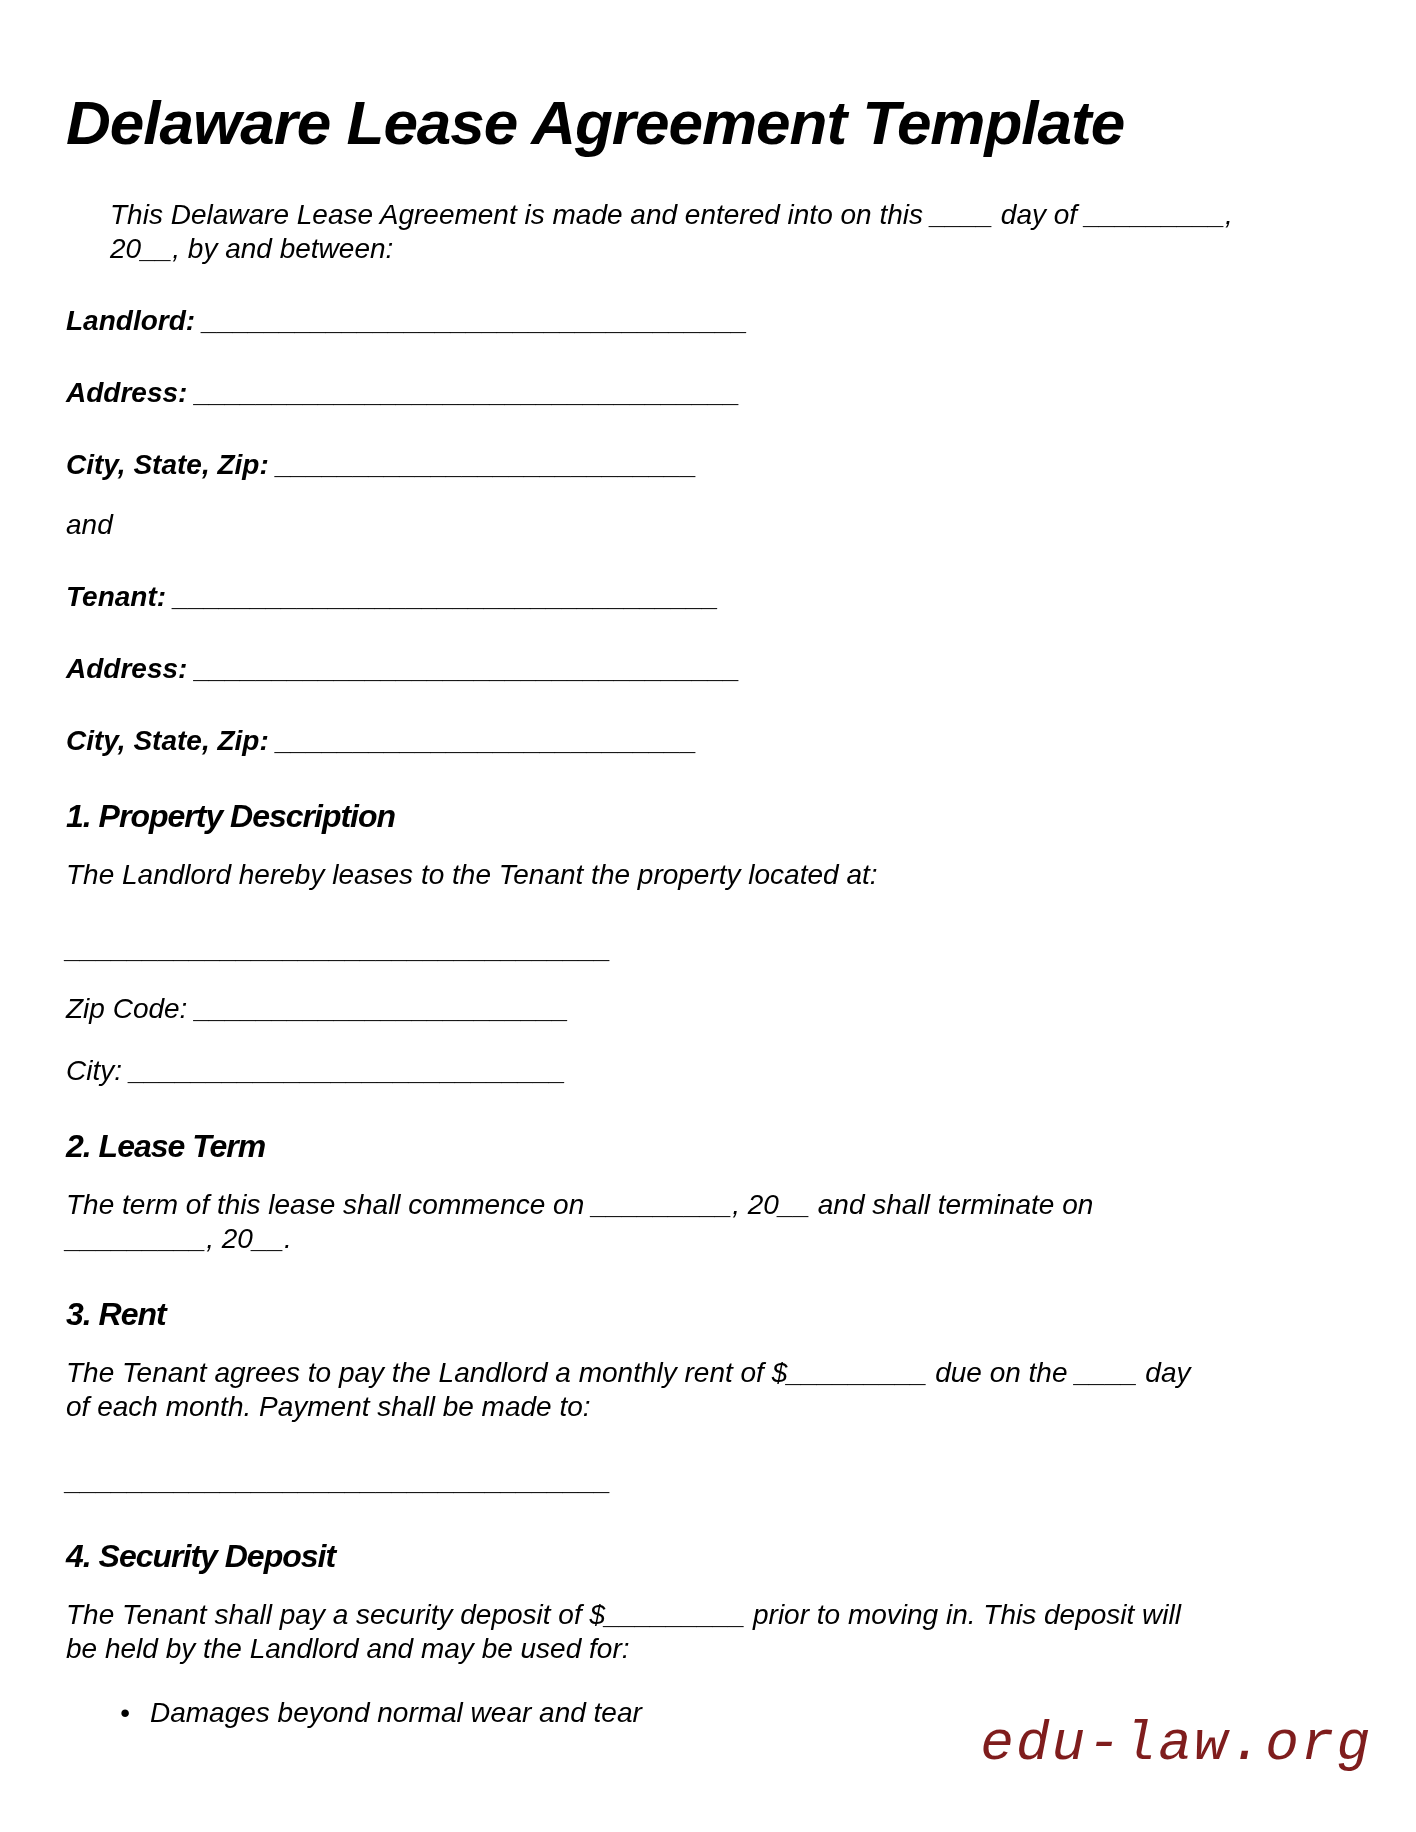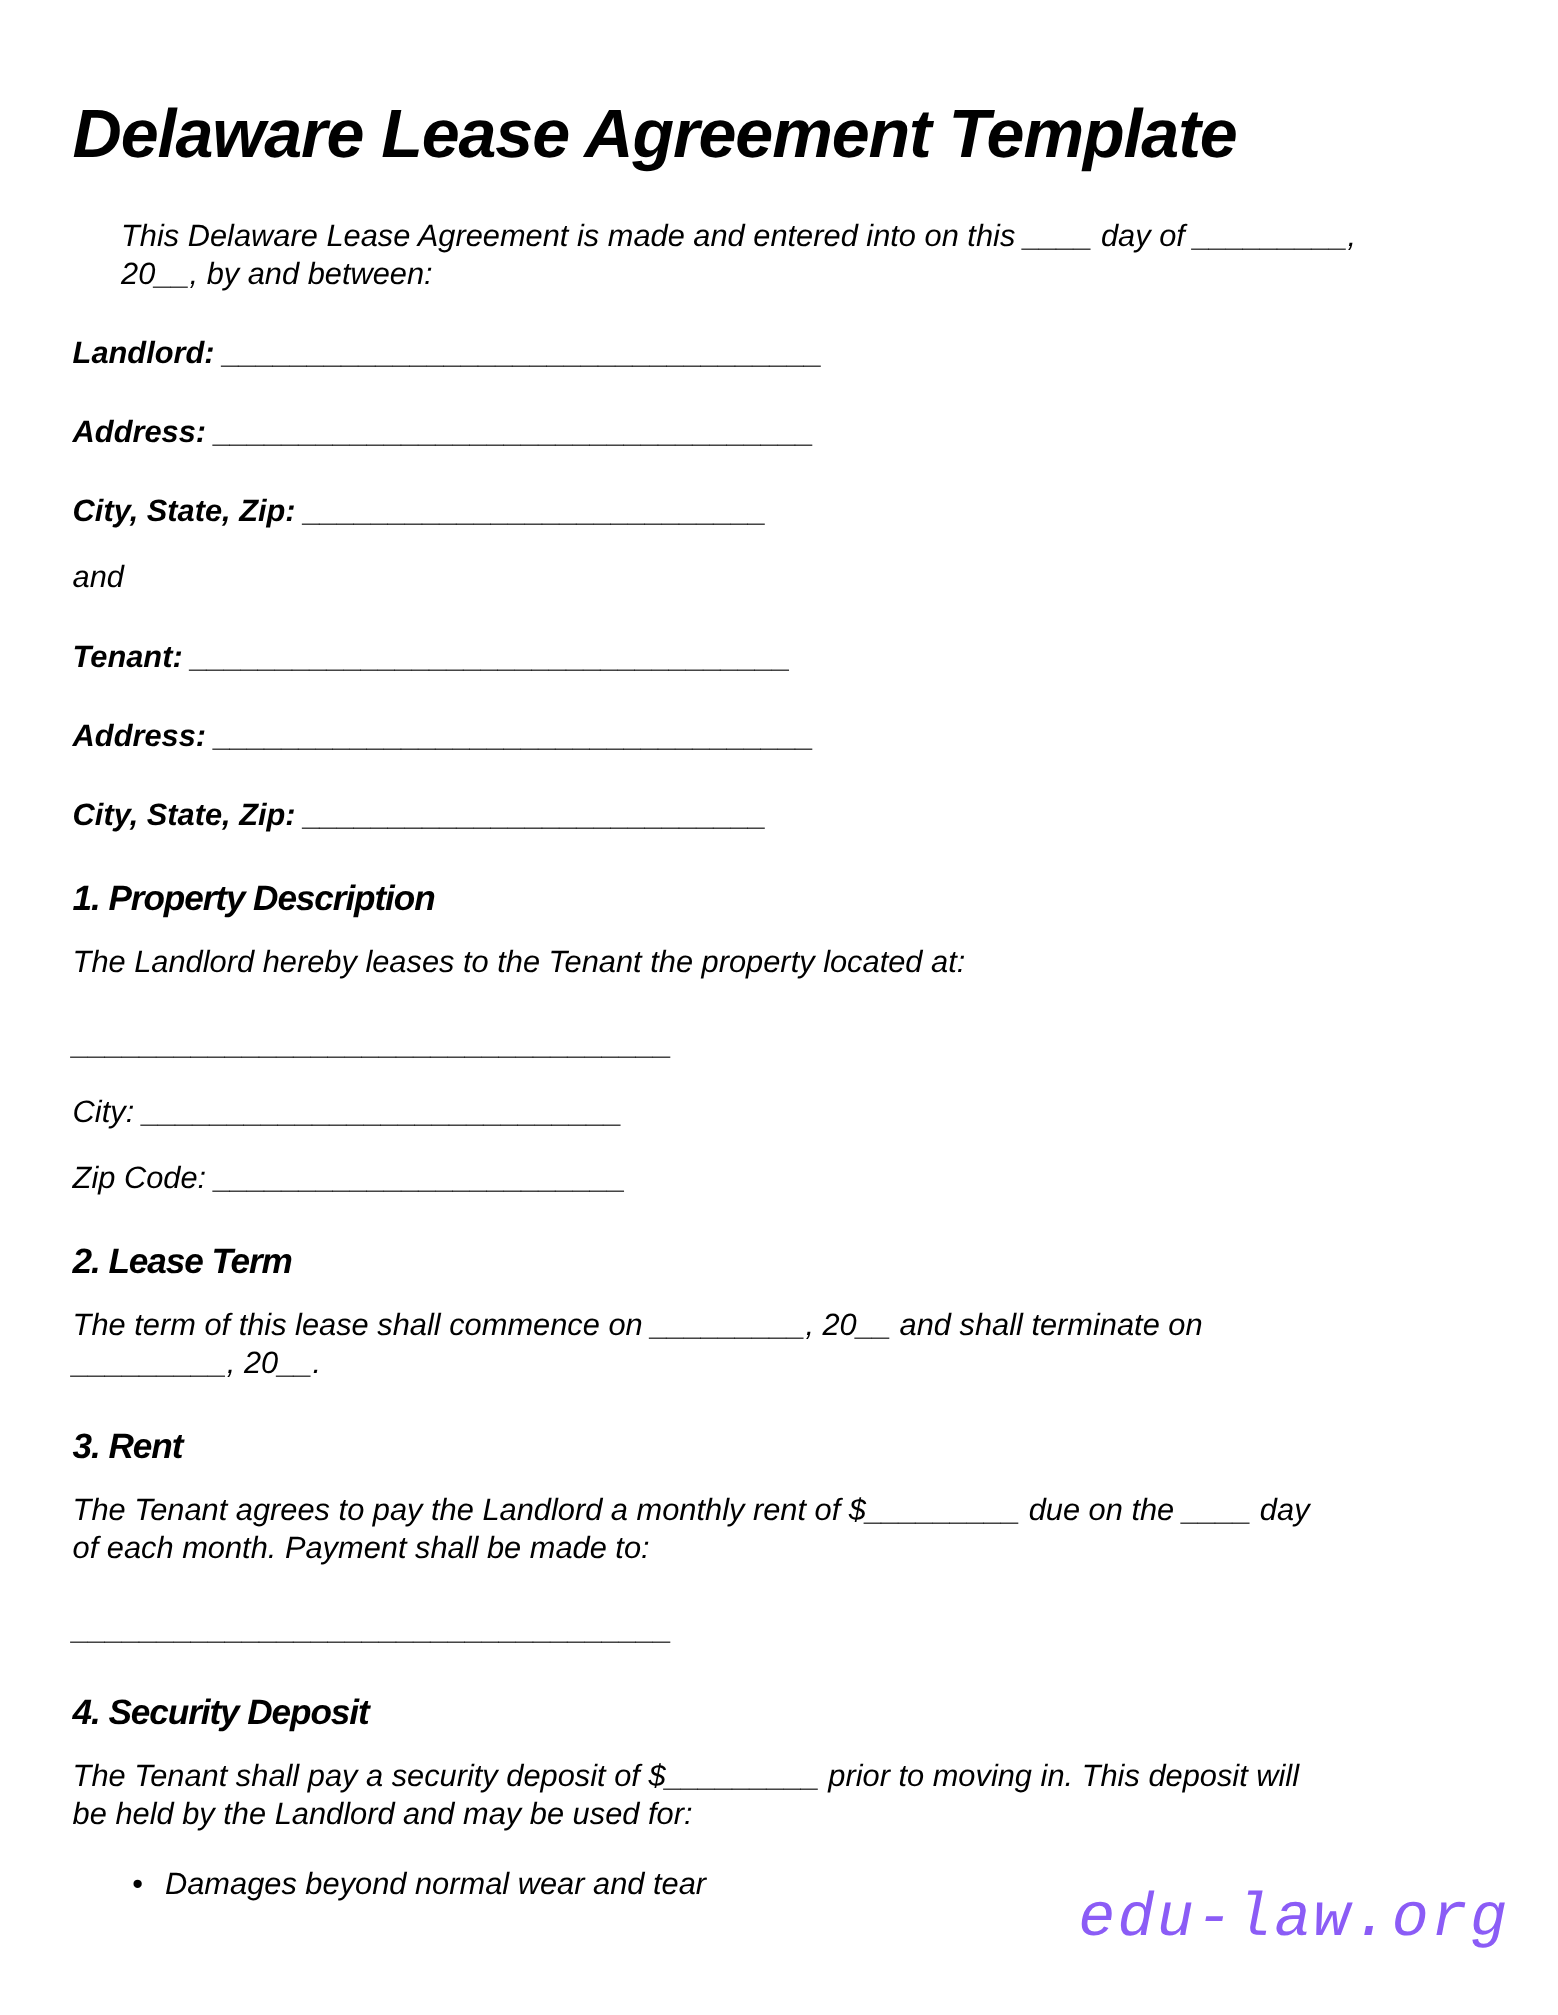--- a/index.html
+++ b/index.html
@@ -43,21 +43,21 @@
   .zip-row { margin-top: 26px; }
   .bullet-row { margin-top: 30px; padding-left: 54px; display: flex; align-items: baseline; }
   .bullet-dot { width: 30px; flex: 0 0 30px; font-size: 28px; }
   .watermark {
     position: absolute;
     top: 1712px;
     right: 44px;
     font-family: "Liberation Mono", "DejaVu Sans Mono", monospace;
     font-size: 56px;
     letter-spacing: 2px;
-    color: #8b5cf6;
+    color: #7f1d1d;
     white-space: nowrap;
   }
 </style>
 </head>
 <body>
 
 <div class="page">
 
   <h1 class="title">Delaware Lease Agreement Template</h1>
 
@@ -75,22 +75,22 @@
   <p class="body field"><strong>Tenant:</strong><span class="blank"> ___________________________________</span></p>
 
   <p class="body field"><strong>Address:</strong><span class="blank"> ___________________________________</span></p>
 
   <p class="body field"><strong>City, State, Zip:</strong><span class="blank"> ___________________________</span></p>
 
 
   <h2 class="sec">1. Property Description</h2>
   <p class="body sec-body">The Landlord hereby leases to the Tenant the property located at:</p>
   <p class="body blank-line"><span class="blank">___________________________________</span></p>
+  <p class="body zip-row"><span>Zip Code:</span><span class="blank"> ________________________</span></p>
   <p class="body city-row"><span>City:</span><span class="blank"> ____________________________</span></p>
-  <p class="body zip-row"><span>Zip Code:</span><span class="blank"> ________________________</span></p>
 
   <h2 class="sec">2. Lease Term</h2>
   <p class="body pre sec-body">The term of this lease shall commence on _________, 20__ and shall terminate on
 _________, 20__.</p>
 
   <h2 class="sec">3. Rent</h2>
   <p class="body pre sec-body">The Tenant agrees to pay the Landlord a monthly rent of $_________ due on the ____ day
 of each month. Payment shall be made to:</p>
   <p class="body blank-line"><span class="blank">___________________________________</span></p>
 

